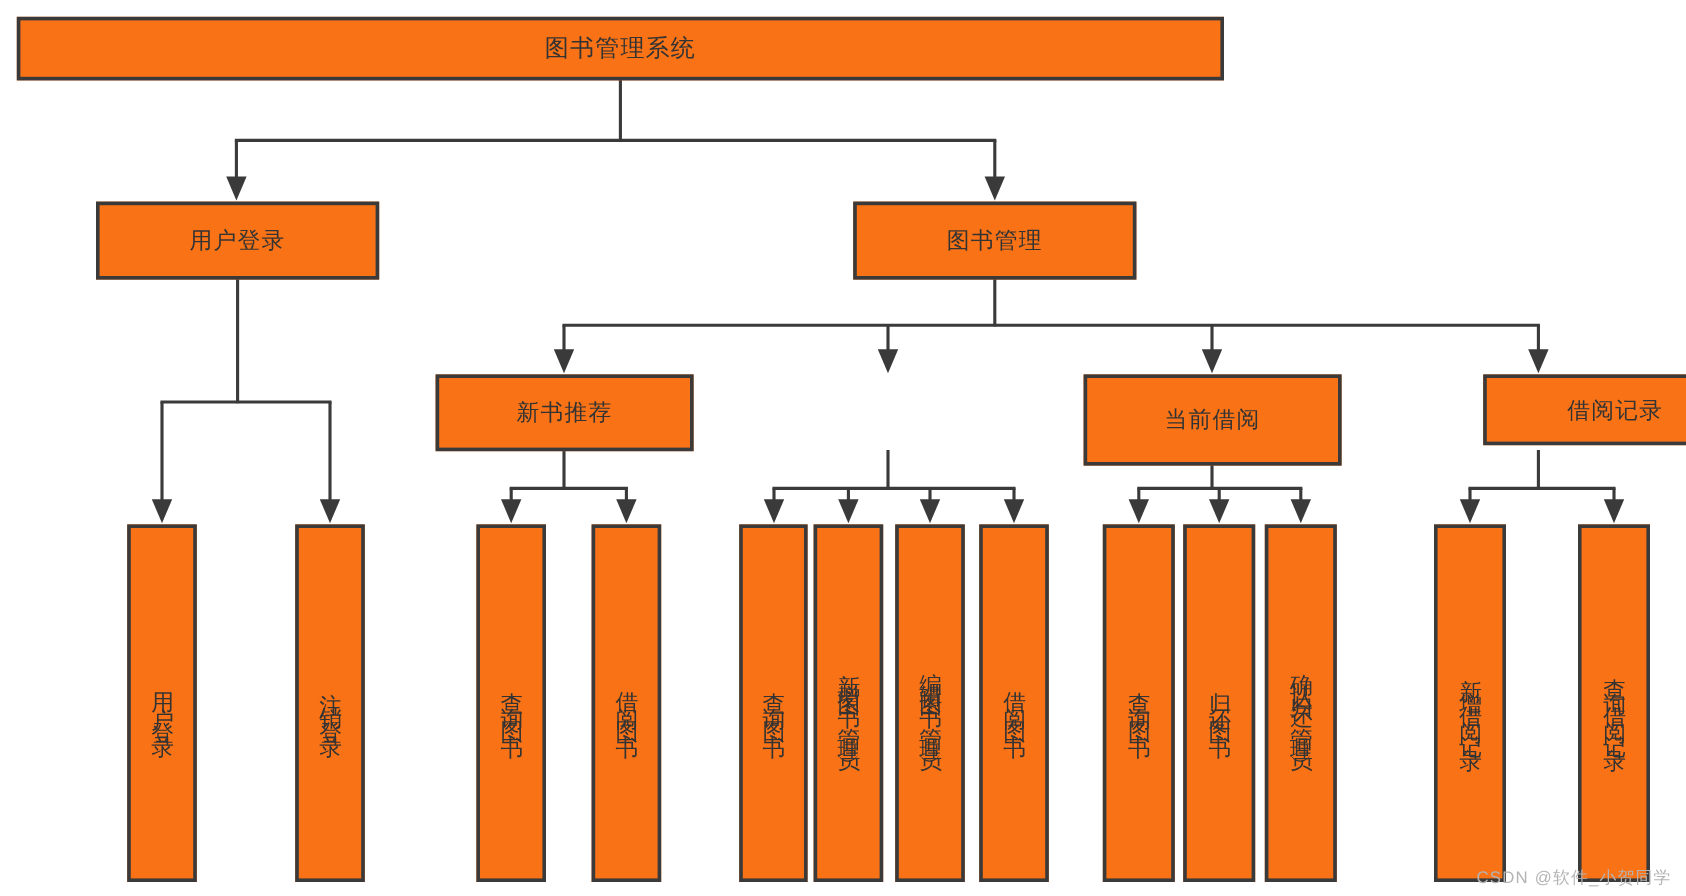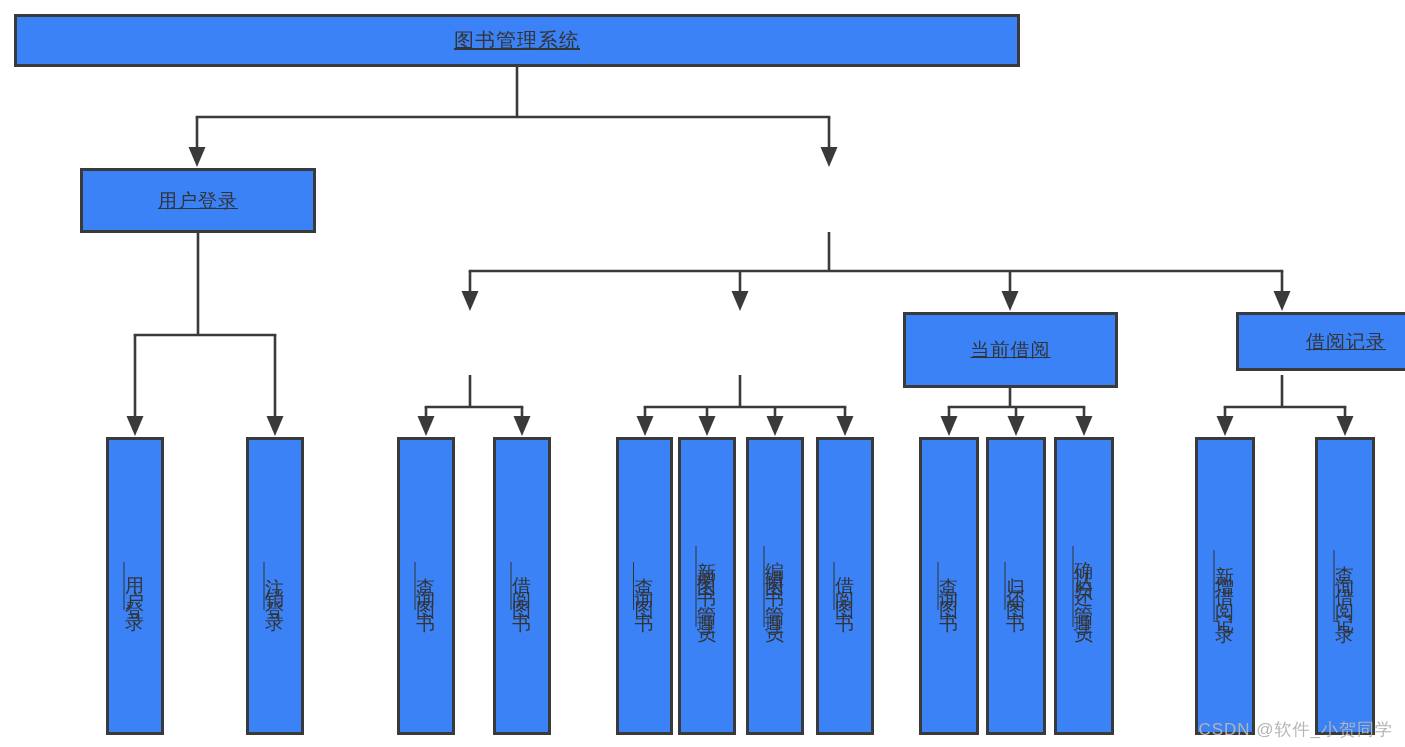--- a/index.html
+++ b/index.html
@@ -13,44 +13,43 @@
     position:relative;
     width:1405px;height:747px;
     background:var(--bg);
     overflow:hidden;
     font-family:"Liberation Sans","DejaVu Sans",sans-serif;
   }
   .wires{position:absolute;left:0;top:0;}
   .box{
     position:absolute;
     box-sizing:border-box;
-    background:#3b82f6;
+    background:#f97316;
     border:3px solid var(--line);
     display:flex;align-items:center;justify-content:center;
     color:var(--text);
     font-size:19px;
     letter-spacing:1px;
     text-align:center;
-    text-decoration:underline;
   }
   .box.root{font-size:20px;}
   .leaf{top:437px;height:298px;width:58px;}
   .leaf .v{
     writing-mode:vertical-rl;
     text-orientation:mixed;
     letter-spacing:12px;
     line-height:1;
     white-space:nowrap;
   }
   .leaf .v.dense{letter-spacing:9px;}
   .watermark{
     position:absolute;
     right:12px;bottom:6px;
     color:var(--wm);
-    font-size:17px;
+    font-size:14px;
     letter-spacing:1px;
     white-space:nowrap;
   }
 </style>
 </head>
 <body>
 
 <div class="stage">
 
   <svg class="wires" id="wires" width="1405" height="747" viewBox="0 0 1405 747">
@@ -108,21 +107,27 @@
       <path d="M 1336.5 416 L 1353.5 416 L 1345 436 Z" fill="#3a3a3a"></path>
     </svg>
 
   <div class="box root" style="left:14px;top:14px;width:1006px;height:53px">
     <span>图书管理系统</span>
   </div>
 
   <div class="box" style="left:80px;top:168px;width:236px;height:65px">
     <span>用户登录</span>
   </div>
+  <div class="box" style="left:711px;top:168px;width:236px;height:65px">
+    <span>图书管理</span>
+  </div>
 
+  <div class="box" style="left:363px;top:312px;width:215px;height:64px">
+    <span>新书推荐</span>
+  </div>
   <div class="box" style="left:903px;top:312px;width:215px;height:76px">
     <span>当前借阅</span>
   </div>
   <div class="box" style="left:1236px;top:312px;width:220px;height:59px">
     <span>借阅记录</span>
   </div>
 
   <div class="box leaf" style="left:106px">
     <span class="v">用户登录</span>
   </div>

